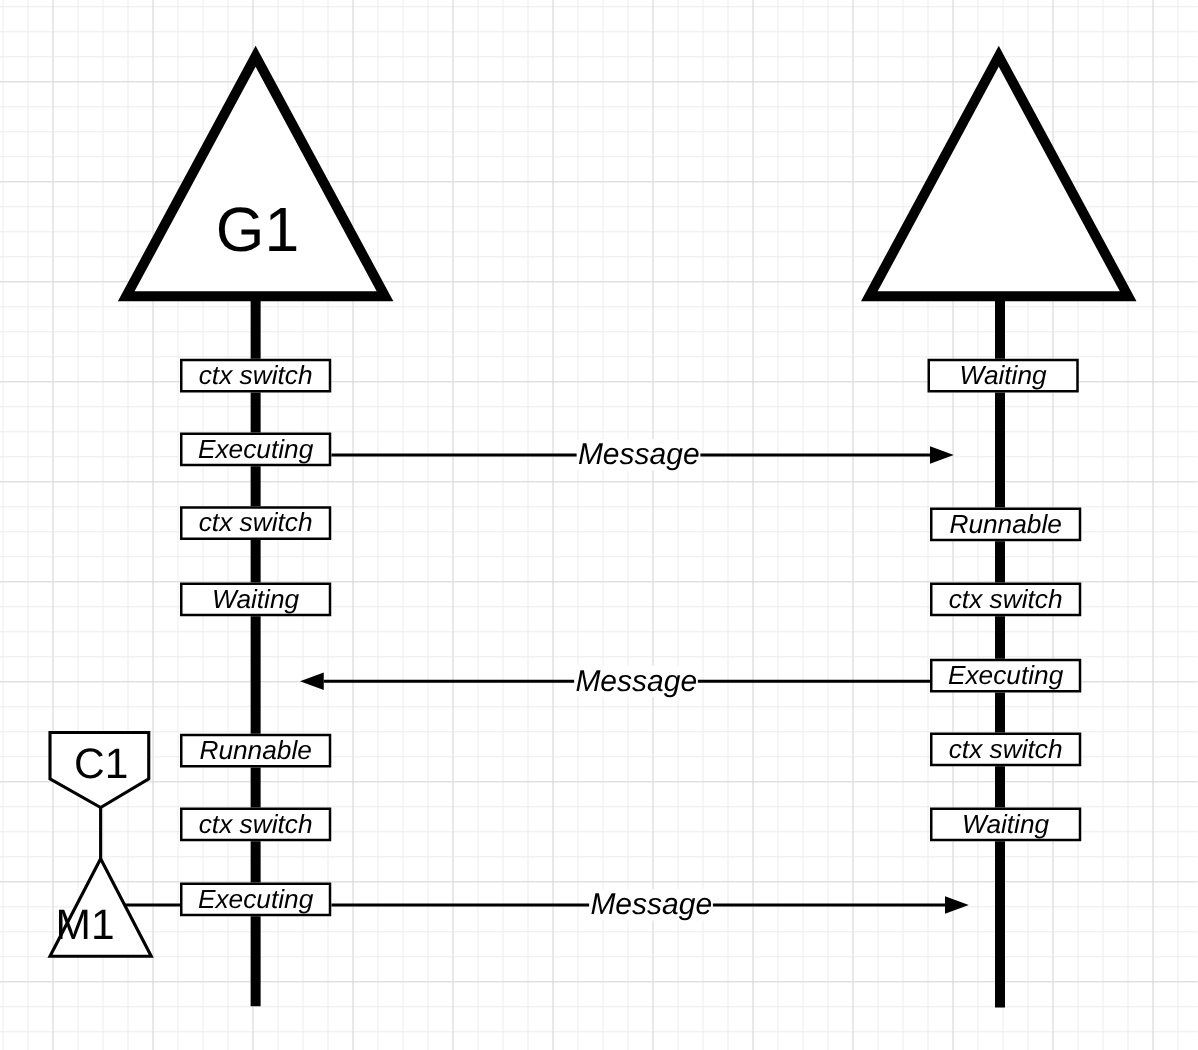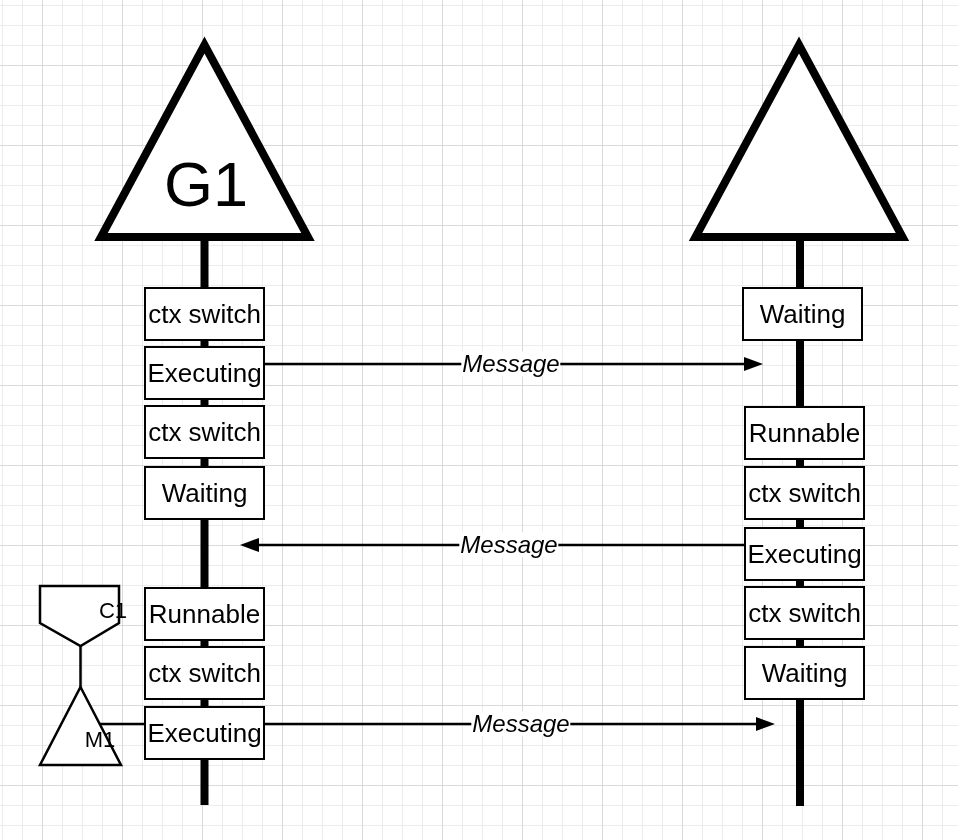--- a/index.html
+++ b/index.html
@@ -21,44 +21,44 @@
   }
   #shapes {
     position: absolute;
     left: 0; top: 0;
     width: 958px; height: 840px;
   }
   .state-box {
     position: absolute;
     box-sizing: border-box;
     width: 121px;
-    height: 54px;
+    height: 27px;
     border: 2.5px solid #000;
     background: #fff;
     display: flex;
     align-items: center;
     justify-content: center;
-    font-size: 26px;
+    font-size: 21px;
     line-height: 1;
     white-space: nowrap;
+    font-style: italic;
   }
   .g-label {
     position: absolute;
     transform: translate(-50%, -50%);
-    font-size: 63px;
+    font-size: 50px;
     line-height: 1;
     white-space: nowrap;
   }
   .small-label {
     position: absolute;
     transform: translate(-50%, -50%);
-    font-size: 22px;
+    font-size: 34px;
     line-height: 1;
     white-space: nowrap;
-    margin-left: 32px;
   }
   .msg-label {
     position: absolute;
     transform: translate(-50%, -50%);
     font-size: 24px;
     line-height: 1.05;
     background: #fff;
     padding: 0 1px;
     white-space: nowrap;
     font-style: italic;

